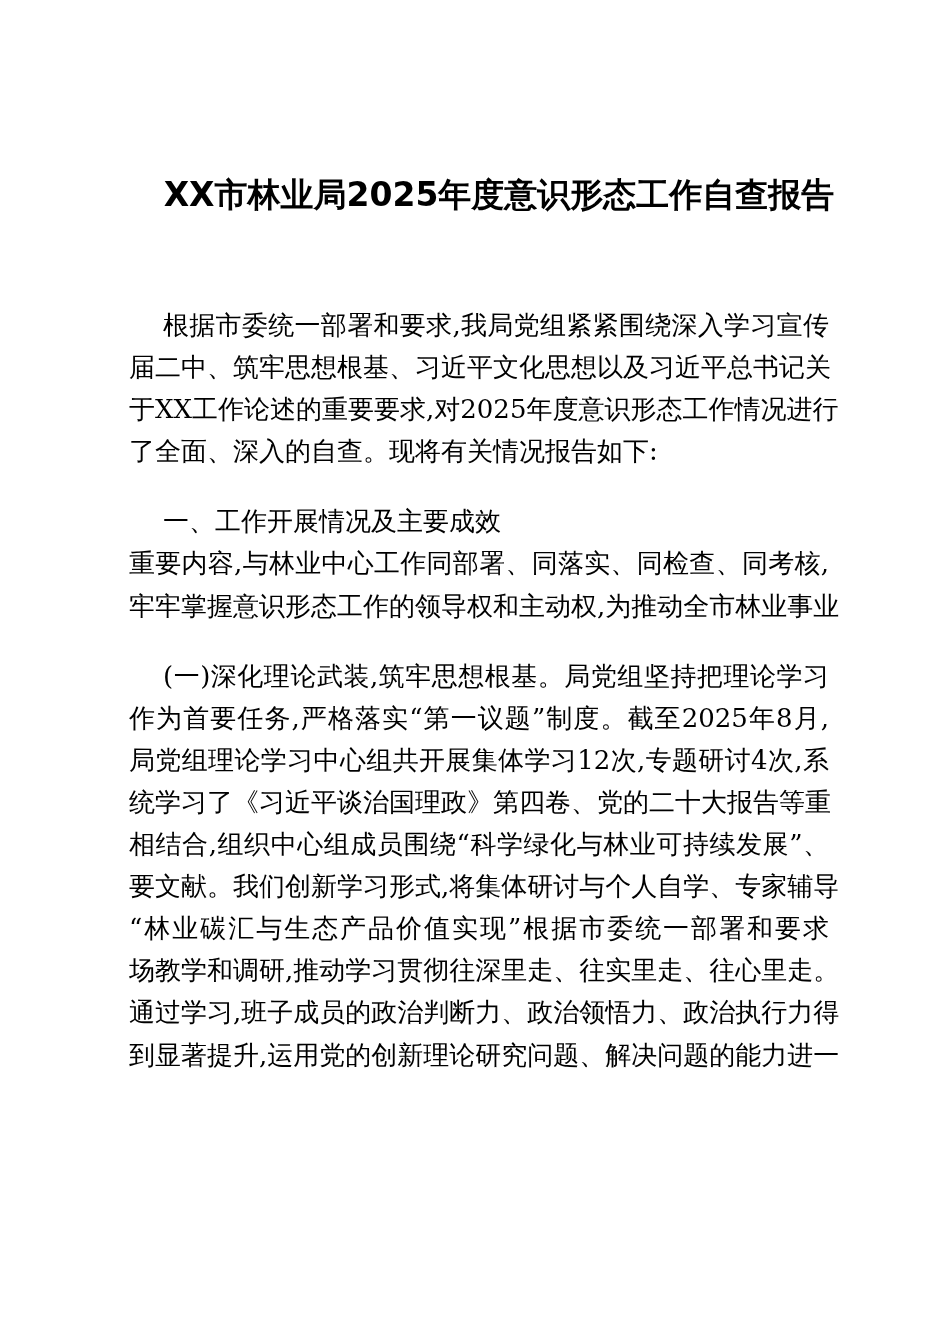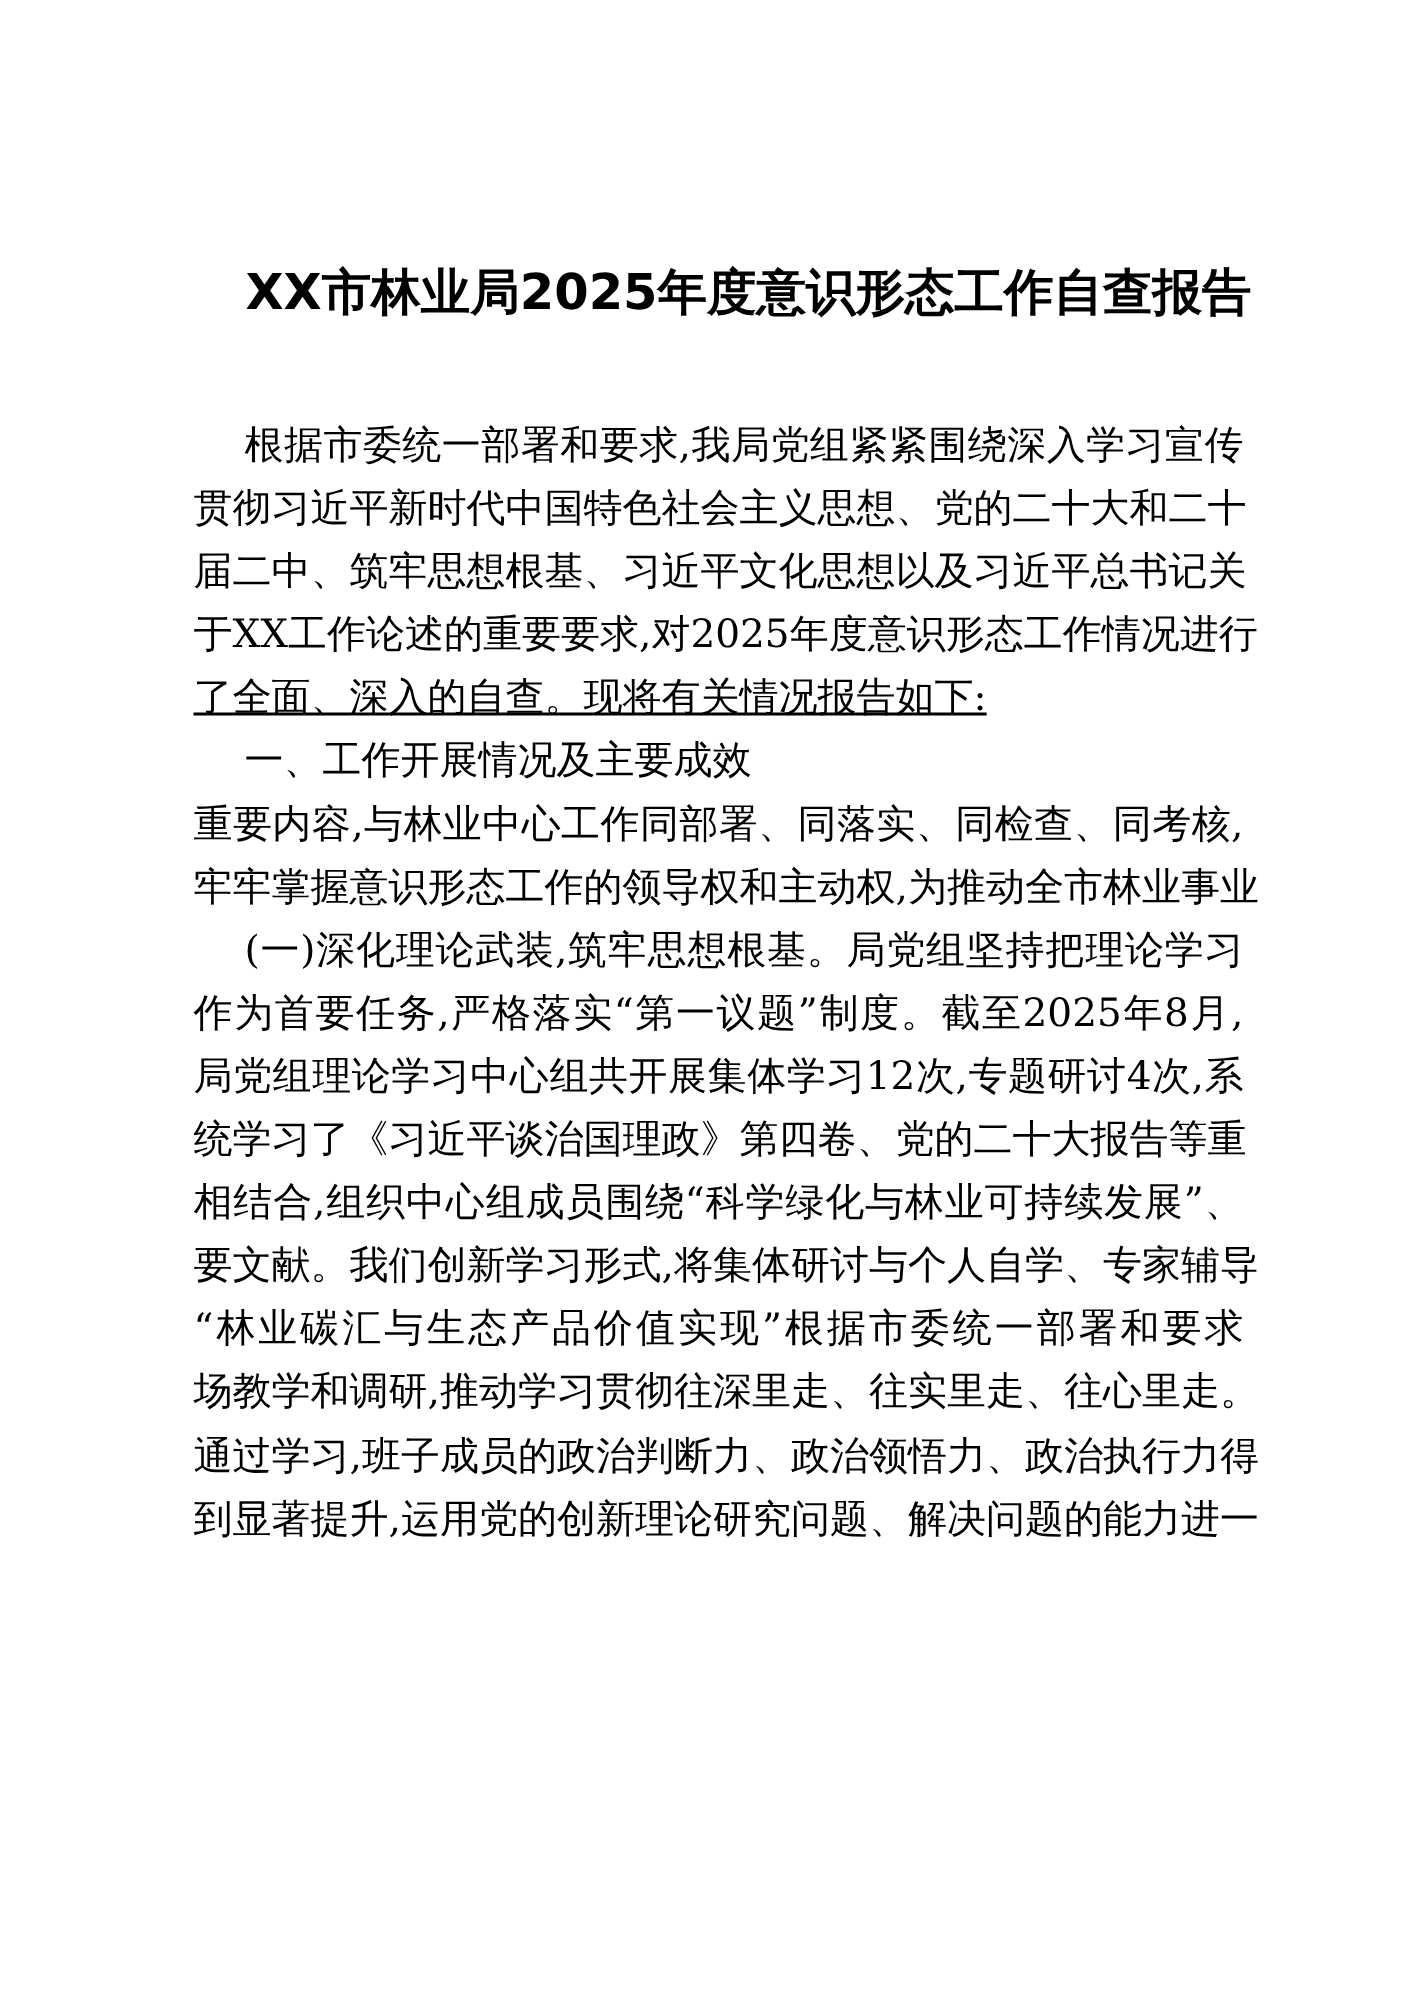--- a/index.html
+++ b/index.html
@@ -25,38 +25,37 @@
     font-size: 26px;
     line-height: 42.1px;
   }
   .line {
     display: block;
     height: 42.1px;
     white-space: nowrap;
     text-align: justify;
     text-align-last: justify;
   }
-  .line.last { text-align-last: left; text-decoration: underline; }
-  .indent { padding-left: 34px; }
+  .line.last { text-align-last: left; }
+  .indent { padding-left: 34px; margin-top: 28px; }
   .heading {
     font-family: "DejaVu Sans", sans-serif;
     font-weight: normal;
     text-align-last: left;
   }
 </style>
 </head>
 <body>
 
 <div class="page">
   <div class="title">XX市林业局2025年度意识形态工作自查报告</div>
 
   <div class="body">
 
     <span class="line indent">根据市委统一部署和要求,我局党组紧紧围绕深入学习宣传</span>
-    <span class="line">贯彻习近平新时代中国特色社会主义思想、党的二十大和二十</span>
     <span class="line">届二中、筑牢思想根基、习近平文化思想以及习近平总书记关</span>
     <span class="line">于XX工作论述的重要要求,对2025年度意识形态工作情况进行</span>
     <span class="line last">了全面、深入的自查。现将有关情况报告如下:</span>
 
     <span class="line indent heading">一、工作开展情况及主要成效</span>
 
     <span class="line">重要内容,与林业中心工作同部署、同落实、同检查、同考核,</span>
     <span class="line">牢牢掌握意识形态工作的领导权和主动权,为推动全市林业事业</span>
 
     <span class="line indent">(一)深化理论武装,筑牢思想根基。局党组坚持把理论学习</span>

